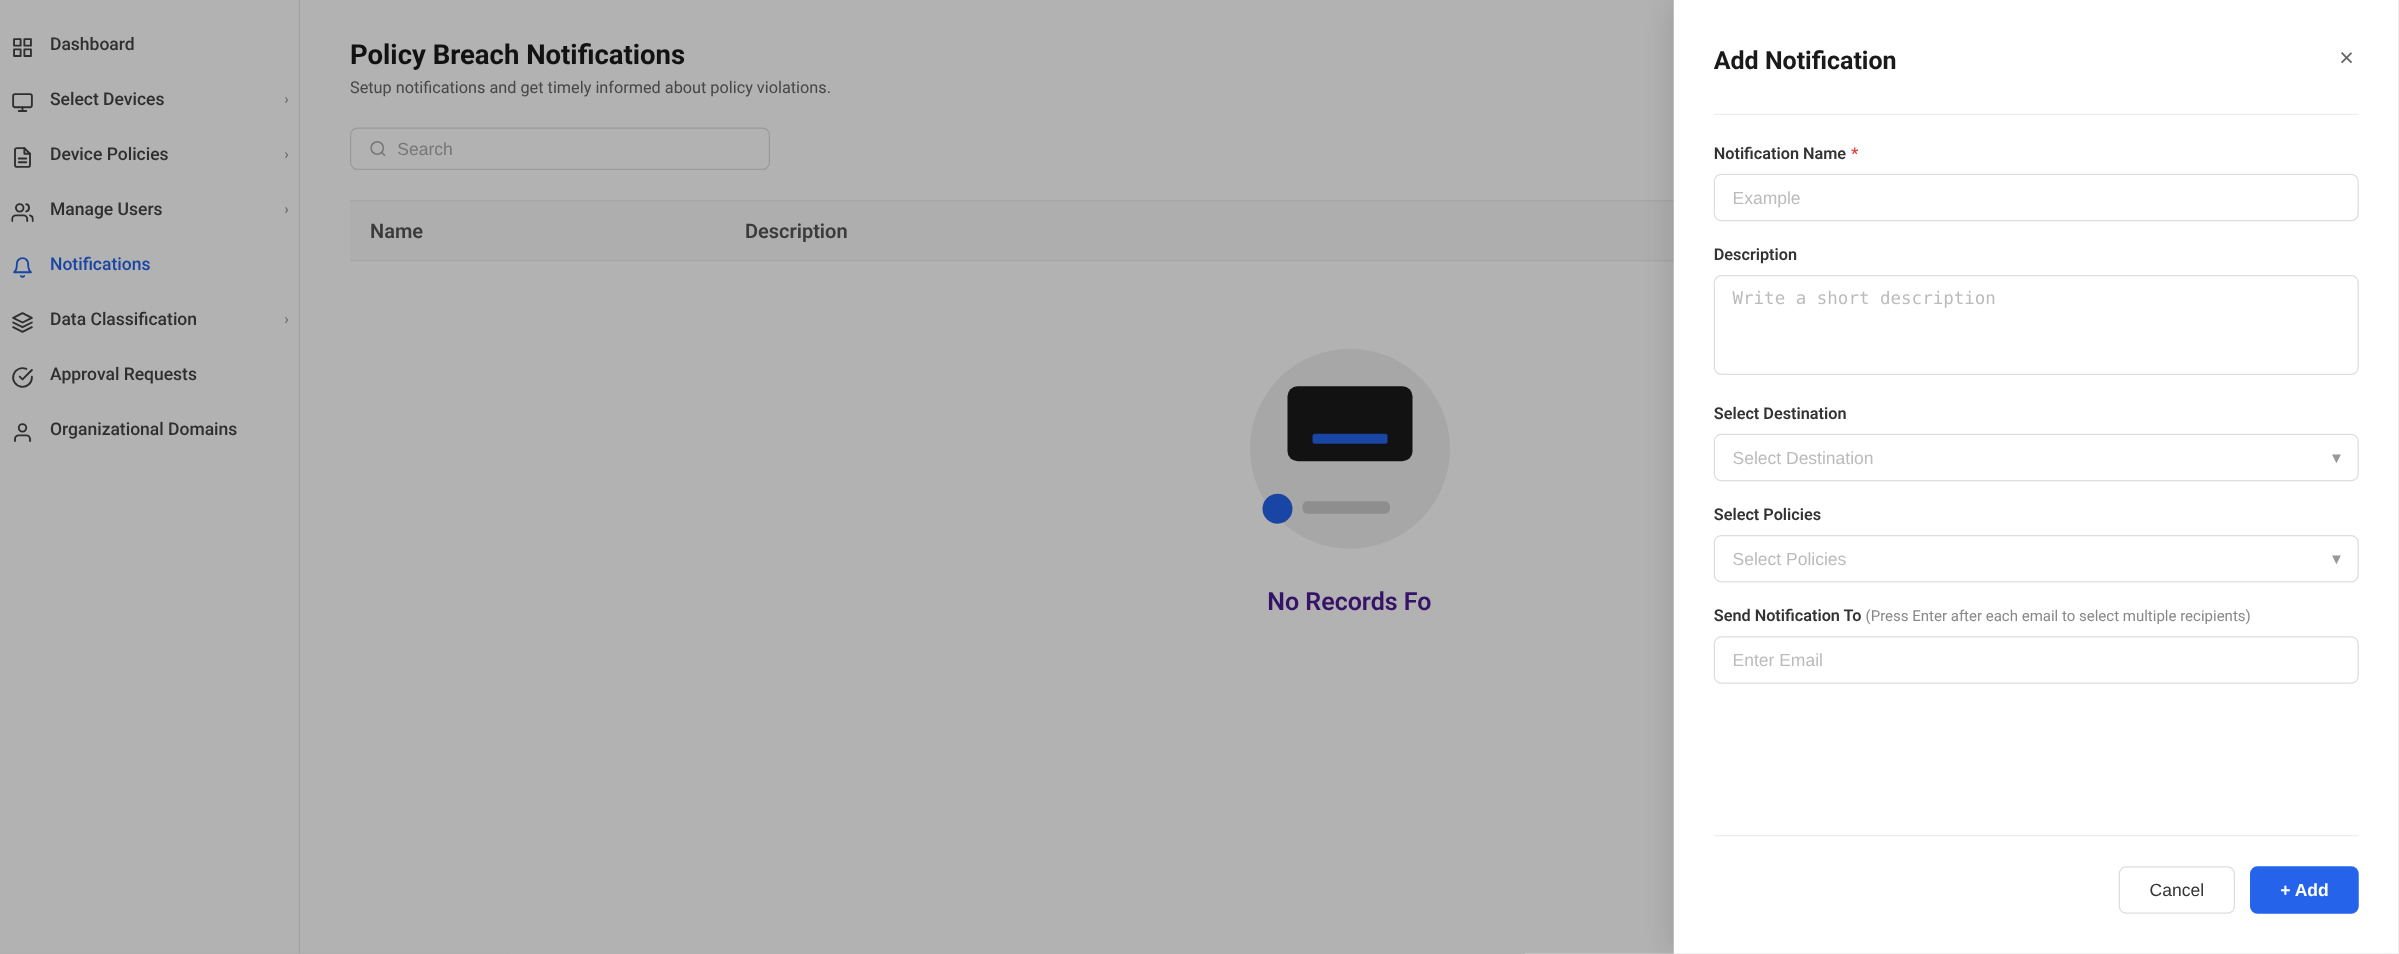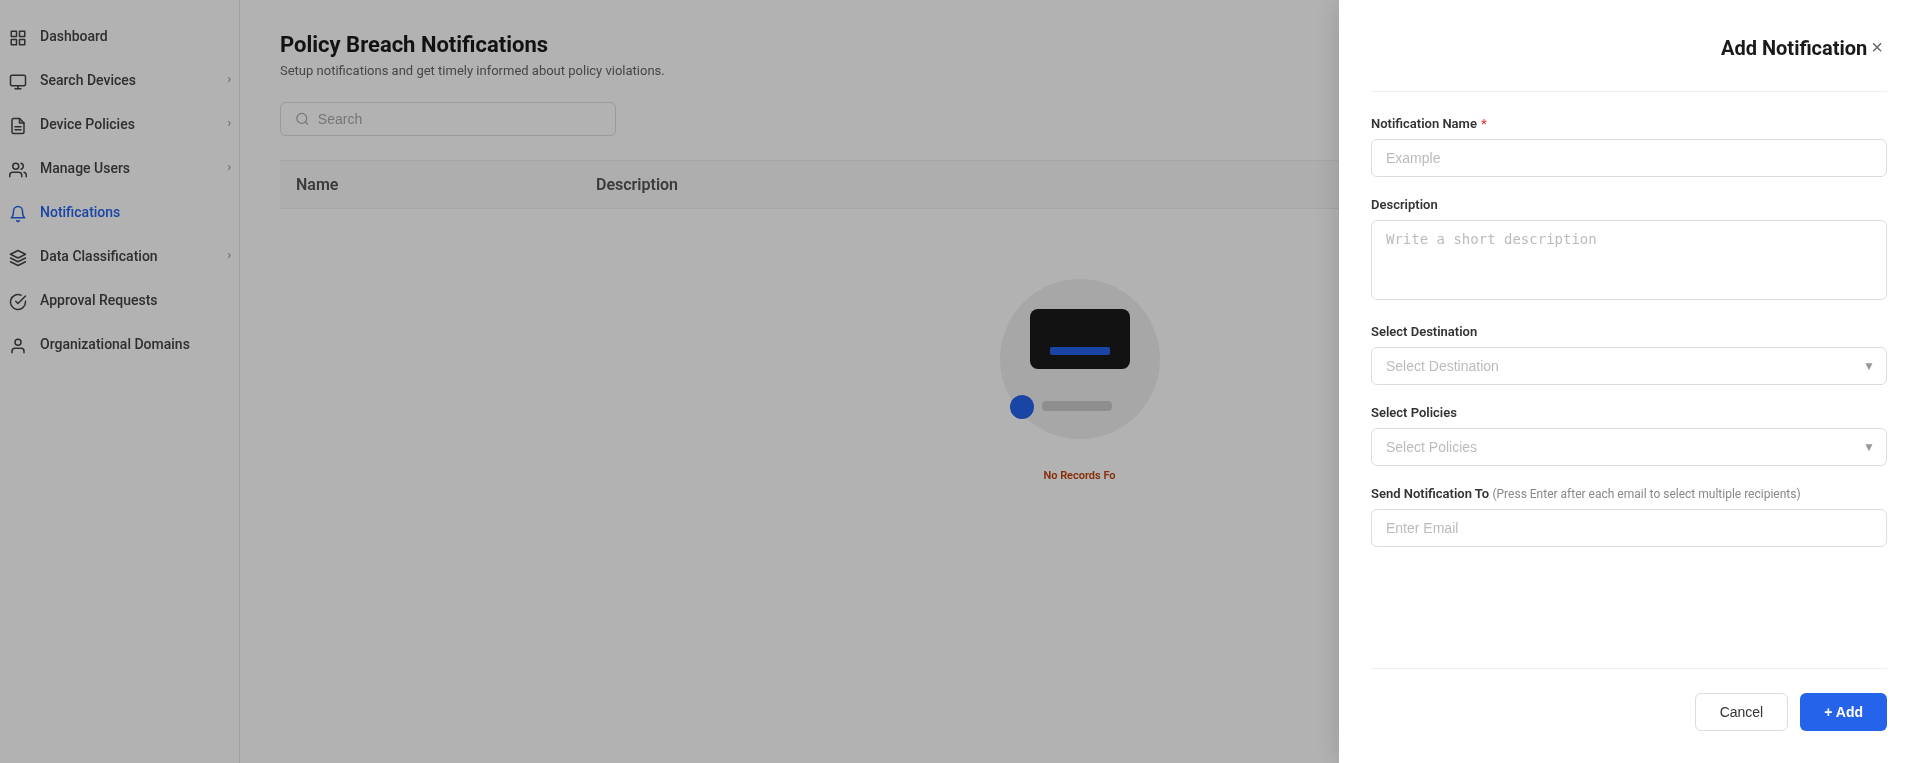--- a/index.html
+++ b/index.html
@@ -147,23 +147,23 @@
     .illus-line {
       position: absolute;
       width: 70px;
       height: 10px;
       background: #ccc;
       border-radius: 4px;
       bottom: 38px;
       left: 62px;
     }
     .empty-text {
-      font-size: 11px;
+      font-size: 20px;
       font-weight: 600;
-      color: #c2410c;
+      color: #4c1d95;
     }
 
     
     .overlay {
       position: fixed;
       top: 0; left: 0; right: 0; bottom: 0;
       background: rgba(0,0,0,0.3);
       z-index: 100;
     }
 
@@ -175,21 +175,21 @@
       background: #fff;
       z-index: 200;
       box-shadow: -4px 0 24px rgba(0,0,0,0.12);
       display: flex;
       flex-direction: column;
       padding: 32px;
     }
     .panel-header {
       display: flex;
       align-items: center;
-      justify-content: flex-end;
+      justify-content: space-between;
       margin-bottom: 28px;
     }
     .panel-title {
       font-size: 20px;
       font-weight: 700;
       color: #1a1a1a;
     }
     .close-btn {
       background: none;
       border: none;
@@ -326,21 +326,21 @@
   </div>
 
   <div class="sidebar-item">
     <span class="icon">
       <svg width="18" height="18" viewBox="0 0 24 24" fill="none" stroke="currentColor" stroke-width="2" stroke-linecap="round" stroke-linejoin="round">
         <rect x="2" y="3" width="20" height="14" rx="2"></rect>
           <line x1="8" y1="21" x2="16" y2="21"></line>
           <line x1="12" y1="17" x2="12" y2="21"></line>
       </svg>
     </span>
-    <span>Search Devices</span>
+    <span>Select Devices</span>
     <span class="chevron">›</span>
   </div>
 
   <div class="sidebar-item">
     <span class="icon">
       <svg width="18" height="18" viewBox="0 0 24 24" fill="none" stroke="currentColor" stroke-width="2" stroke-linecap="round" stroke-linejoin="round">
         <path d="M14 2H6a2 2 0 0 0-2 2v16a2 2 0 0 0 2 2h12a2 2 0 0 0 2-2V8z"></path>
           <polyline points="14 2 14 8 20 8"></polyline>
           <line x1="16" y1="13" x2="8" y2="13"></line>
           <line x1="16" y1="17" x2="8" y2="17"></line>

